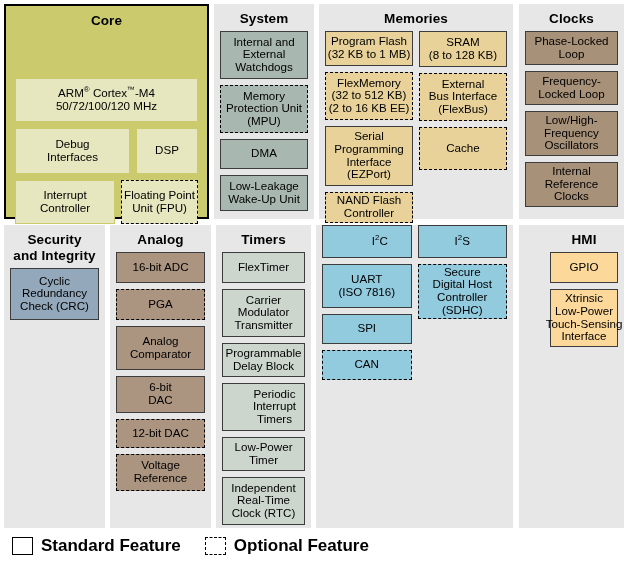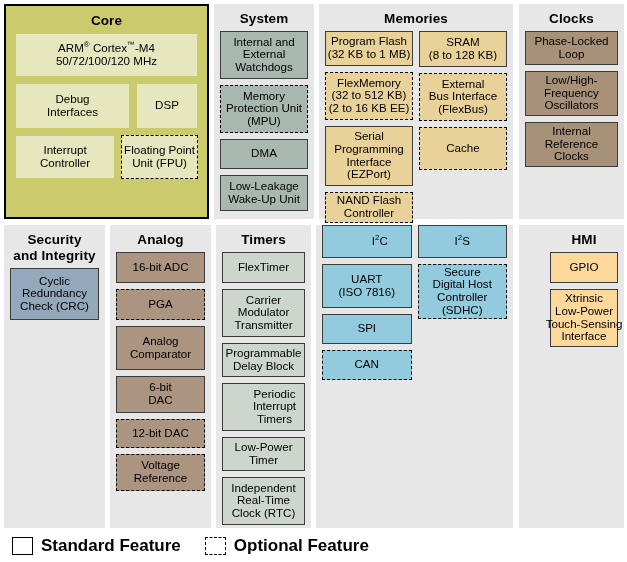--- a/index.html
+++ b/index.html
@@ -113,21 +113,21 @@
   sup { font-size: 0.68em; vertical-align: super; line-height: 0; }
 </style>
 </head>
 <body>
 
 <div id="diagram">
 
   <div class="panel core-panel" style="left:4px; top:4px; width:205px; height:215px;">
     <div class="panel-title">Core</div>
     <div class="blocks" style="padding:0 9px;">
-      <div class="block c-core-inner" style="height:44px;">
+      <div class="block c-core-inner" style="height:44px;margin-top:45px;">
         <span class="ln"><span>ARM</span><sup>®</sup><span> Cortex</span><sup>™</sup><span>-M4</span></span>
         <span class="ln">50/72/100/120 MHz</span>
       </div>
       <div style="display:flex; gap:6px;">
         <div class="block c-core-inner" style="width:115px; height:46px;">
           <span class="ln">Debug</span>
           <span class="ln">Interfaces</span>
         </div>
         <div class="block c-core-inner" style="flex:1; height:46px;">
           <span class="ln">DSP</span>
@@ -210,20 +210,24 @@
     </div>
   </div>
 
   <div class="panel" style="left:519px; top:4px; width:105px; height:215px;">
     <div class="panel-title">Clocks</div>
     <div class="blocks" id="clocks-blocks">
         <div class="block c-clock" style="height: 34px;">
           <span class="ln">Phase-Locked</span>
           <span class="ln">Loop</span>
         </div>
+        <div class="block c-clock" style="height: 34px;">
+          <span class="ln">Frequency-</span>
+          <span class="ln">Locked Loop</span>
+        </div>
         <div class="block c-clock" style="height: 45px;">
           <span class="ln">Low/High-</span>
           <span class="ln">Frequency</span>
           <span class="ln">Oscillators</span>
         </div>
         <div class="block c-clock" style="height: 45px;">
           <span class="ln">Internal</span>
           <span class="ln">Reference</span>
           <span class="ln">Clocks</span>
         </div>

